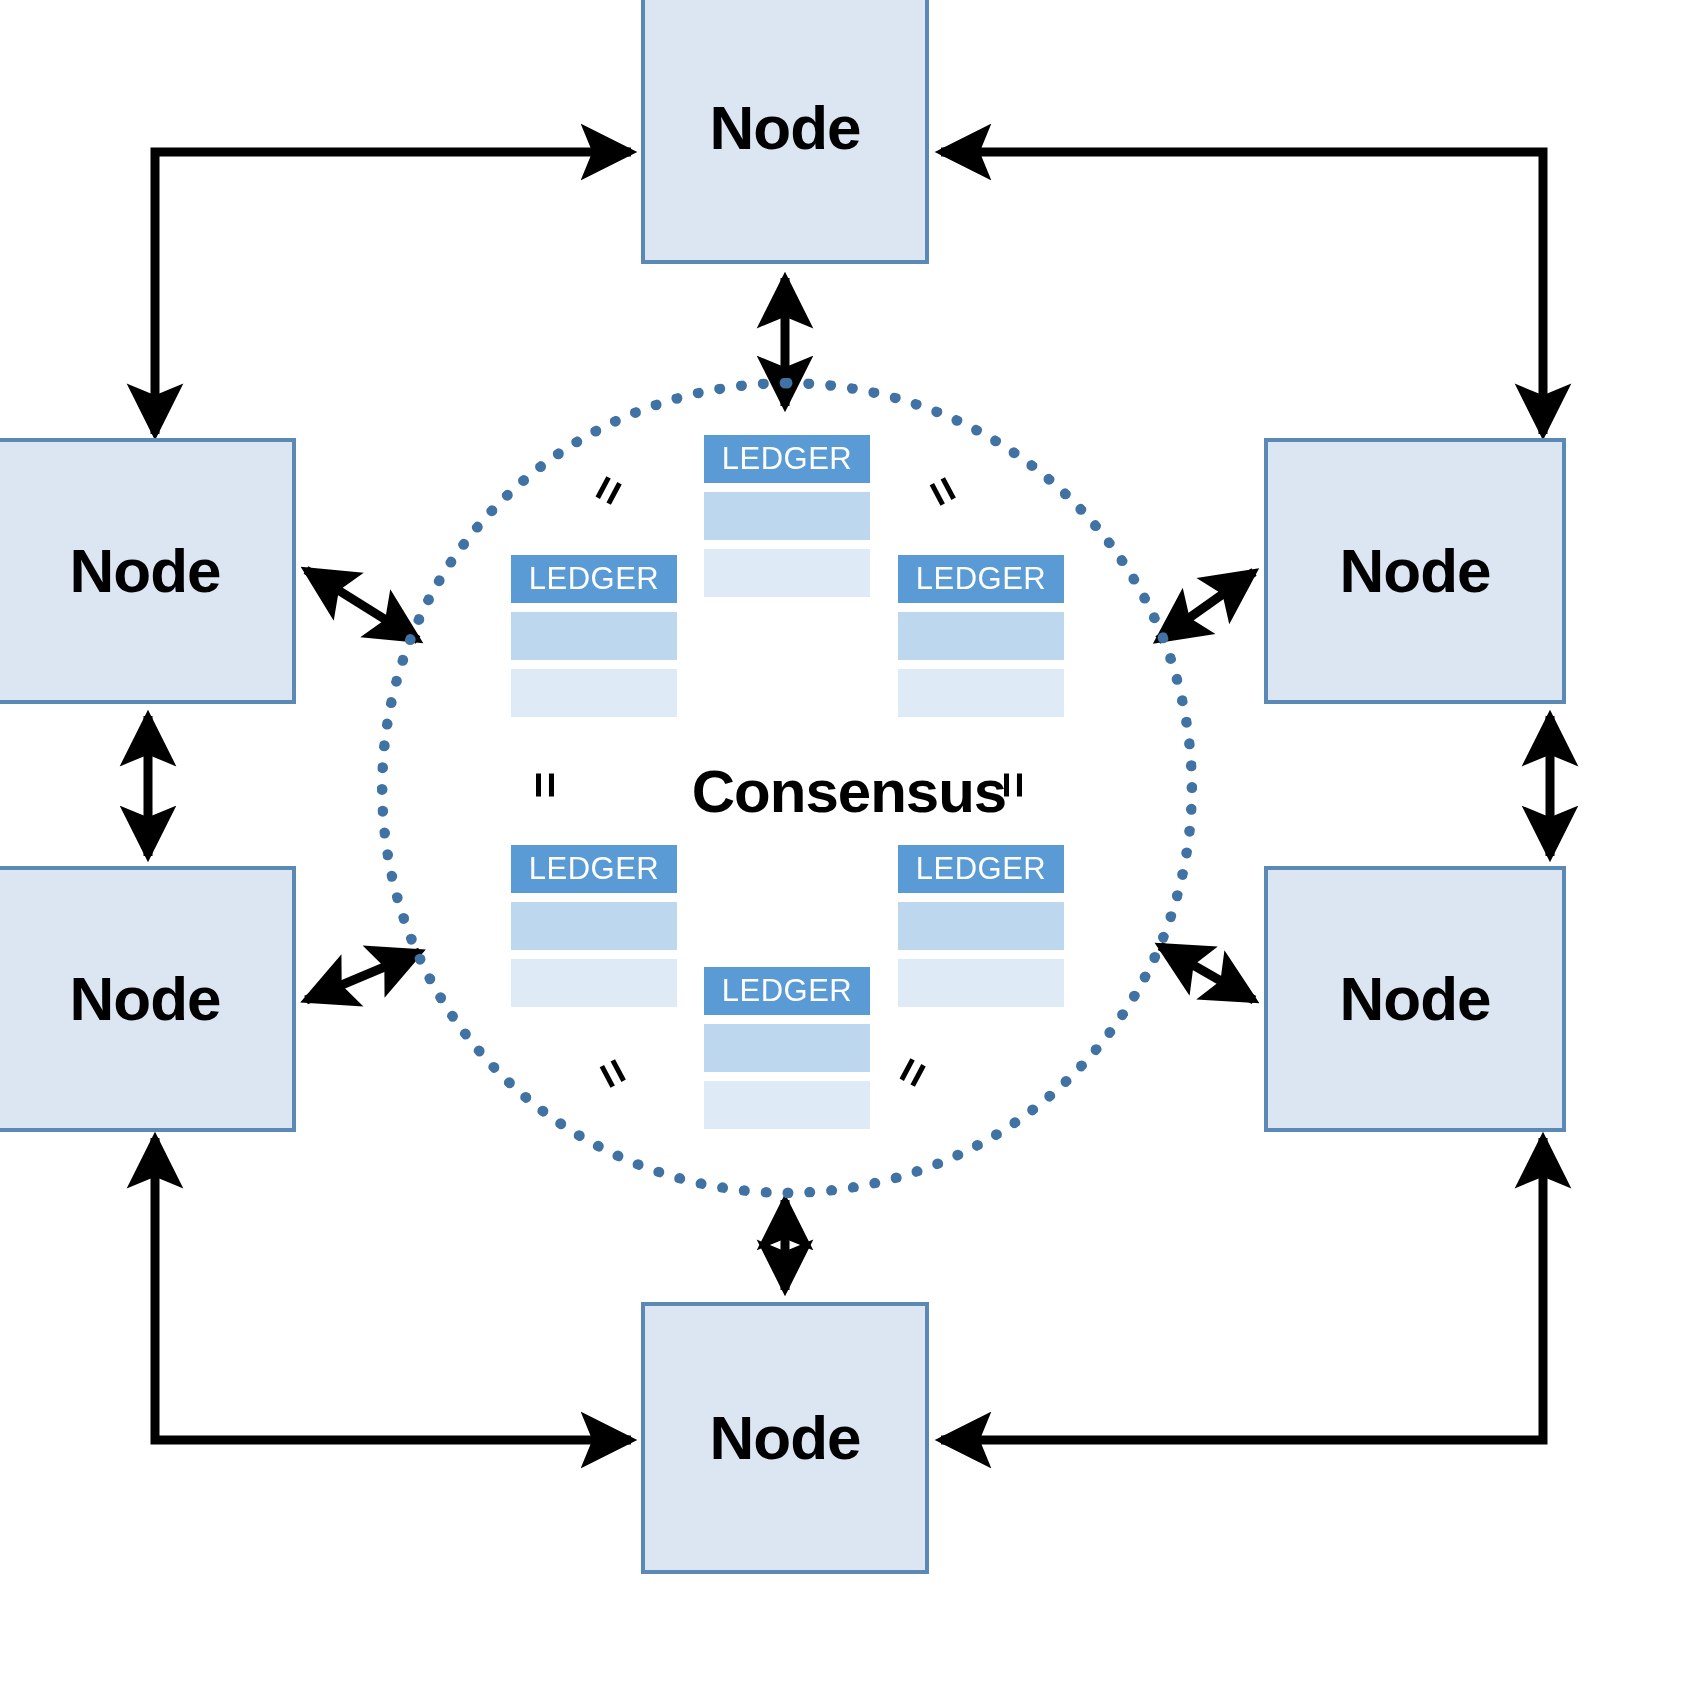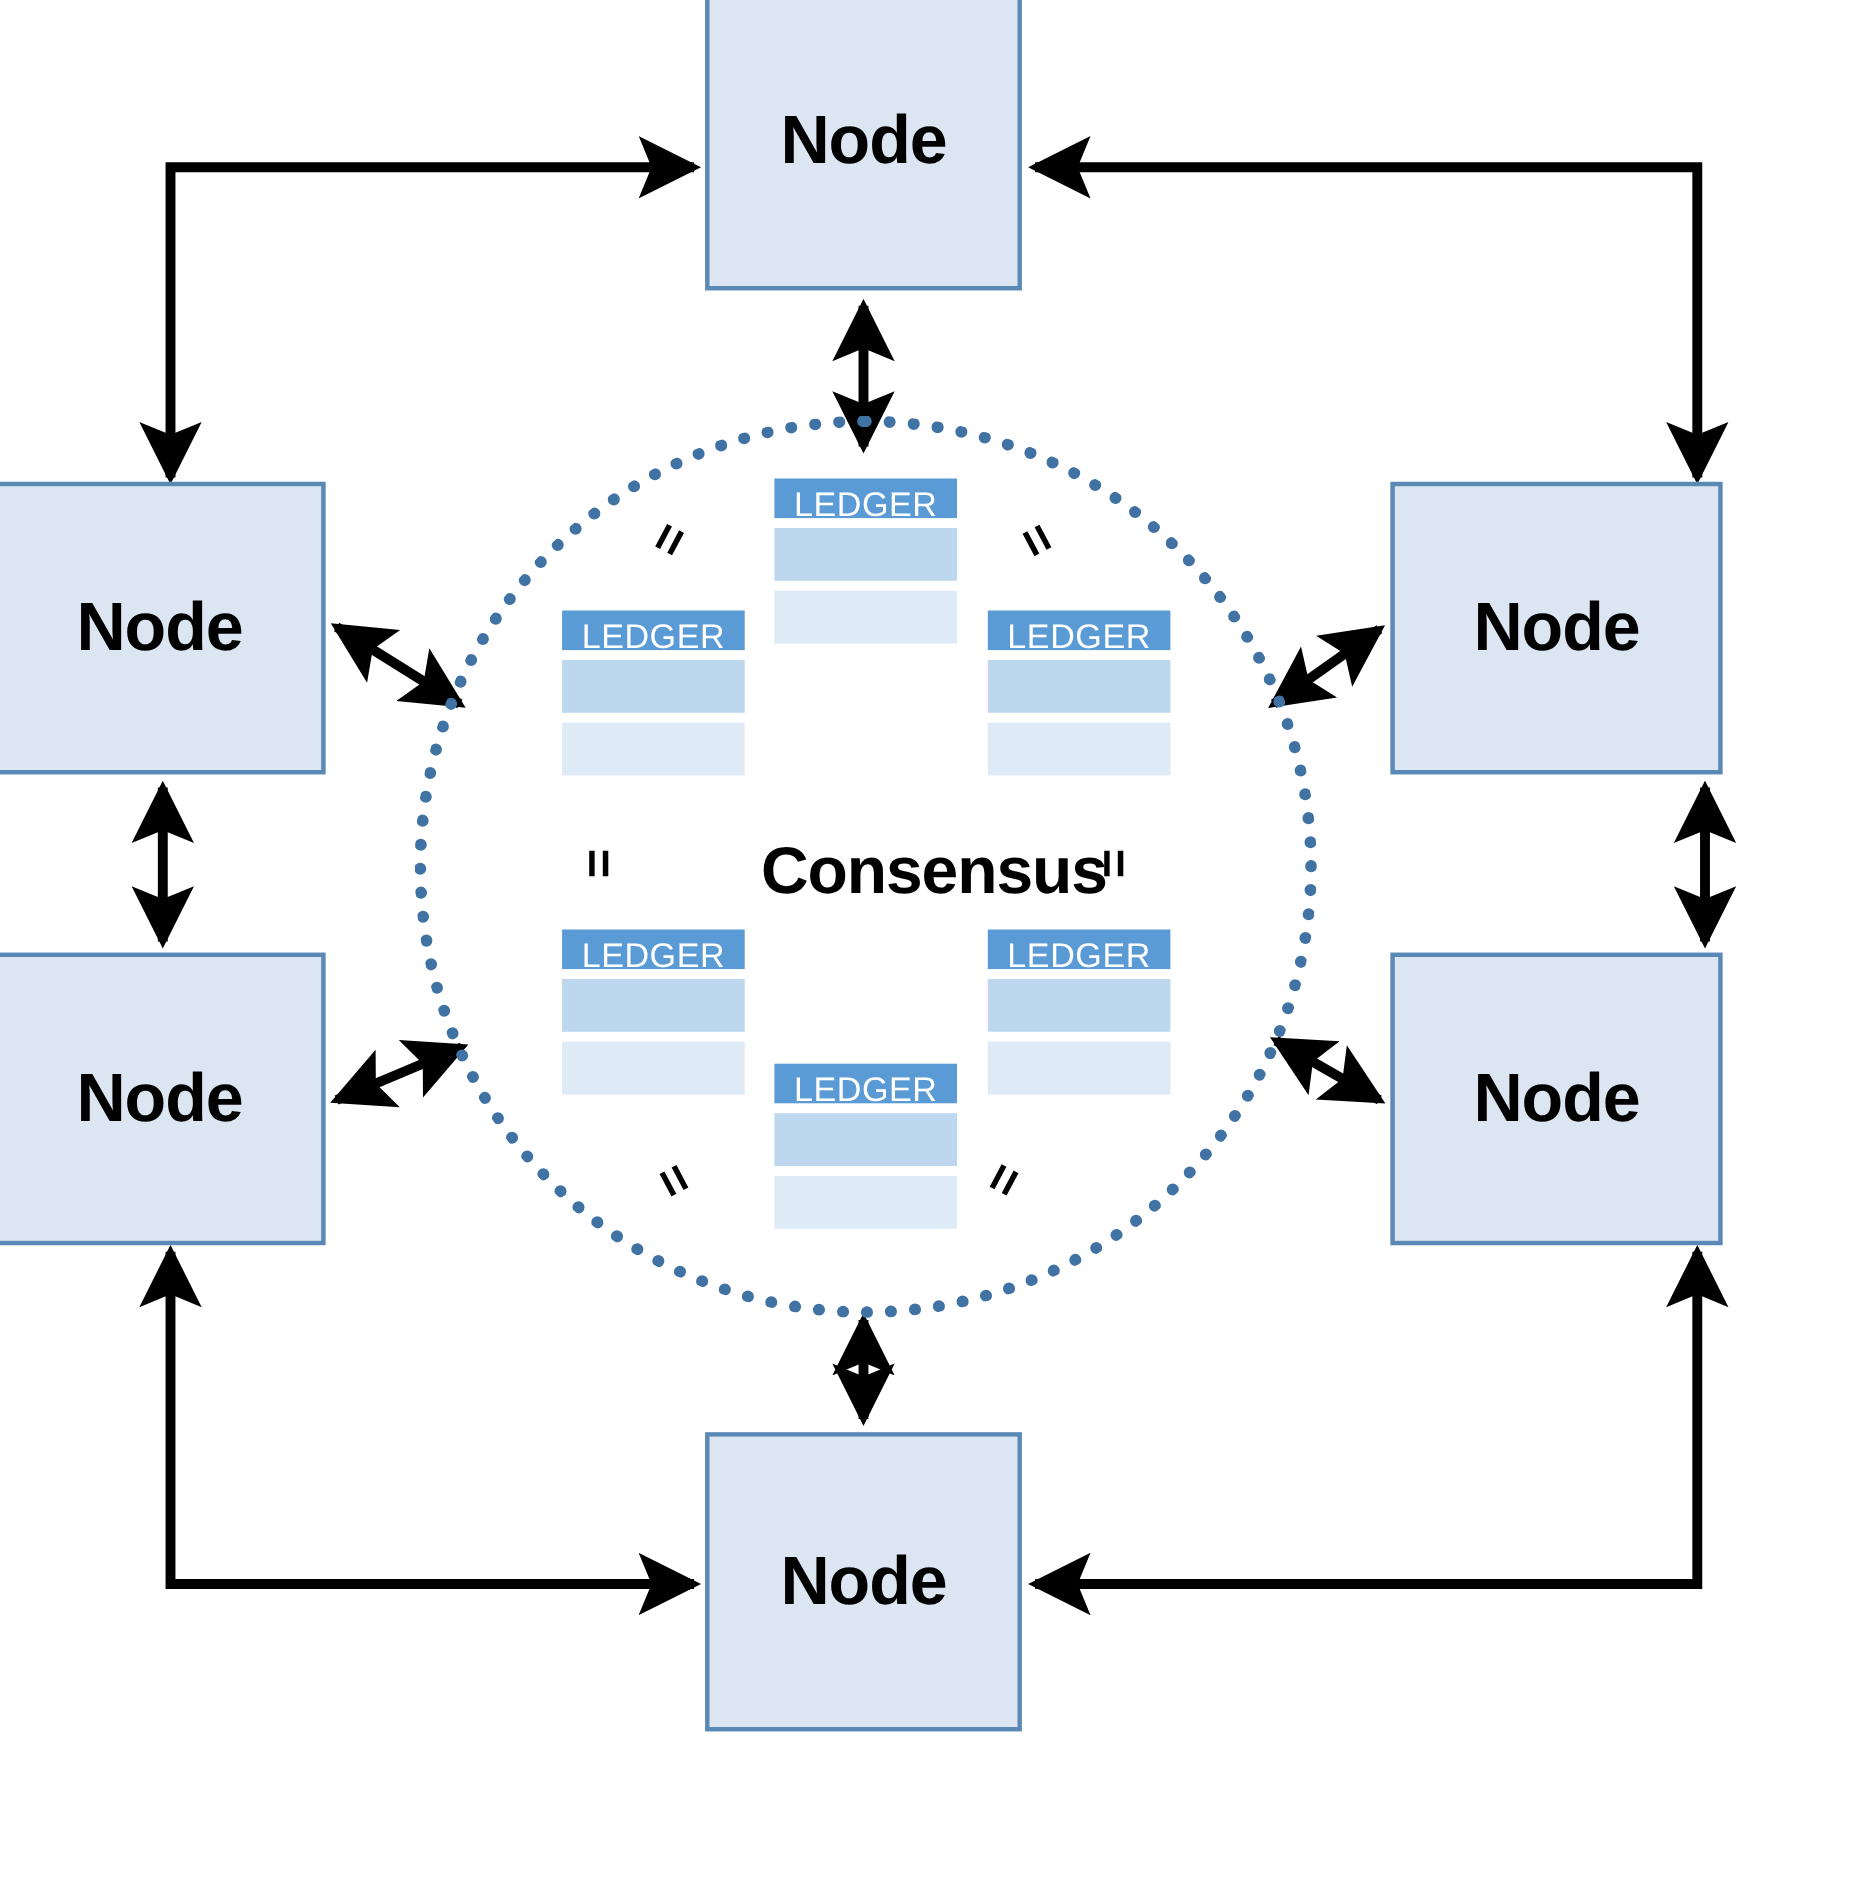--- a/index.html
+++ b/index.html
@@ -68,21 +68,21 @@
     position: absolute;
     z-index: 2;
     width: 166px;
   }
   .ledger-head {
     background: #5b9bd5;
     color: #ffffff;
     font-family: "Liberation Sans", sans-serif;
     font-size: 31px;
     letter-spacing: 0.5px;
-    height: 36px;
+    height: 48px;
     line-height: 48px;
     text-align: center;
   }
   .ledger-row-1 {
     background: #bdd7ee;
     height: 48px;
     margin-top: 9px;
   }
   .ledger-row-2 {
     background: #deeaf6;

